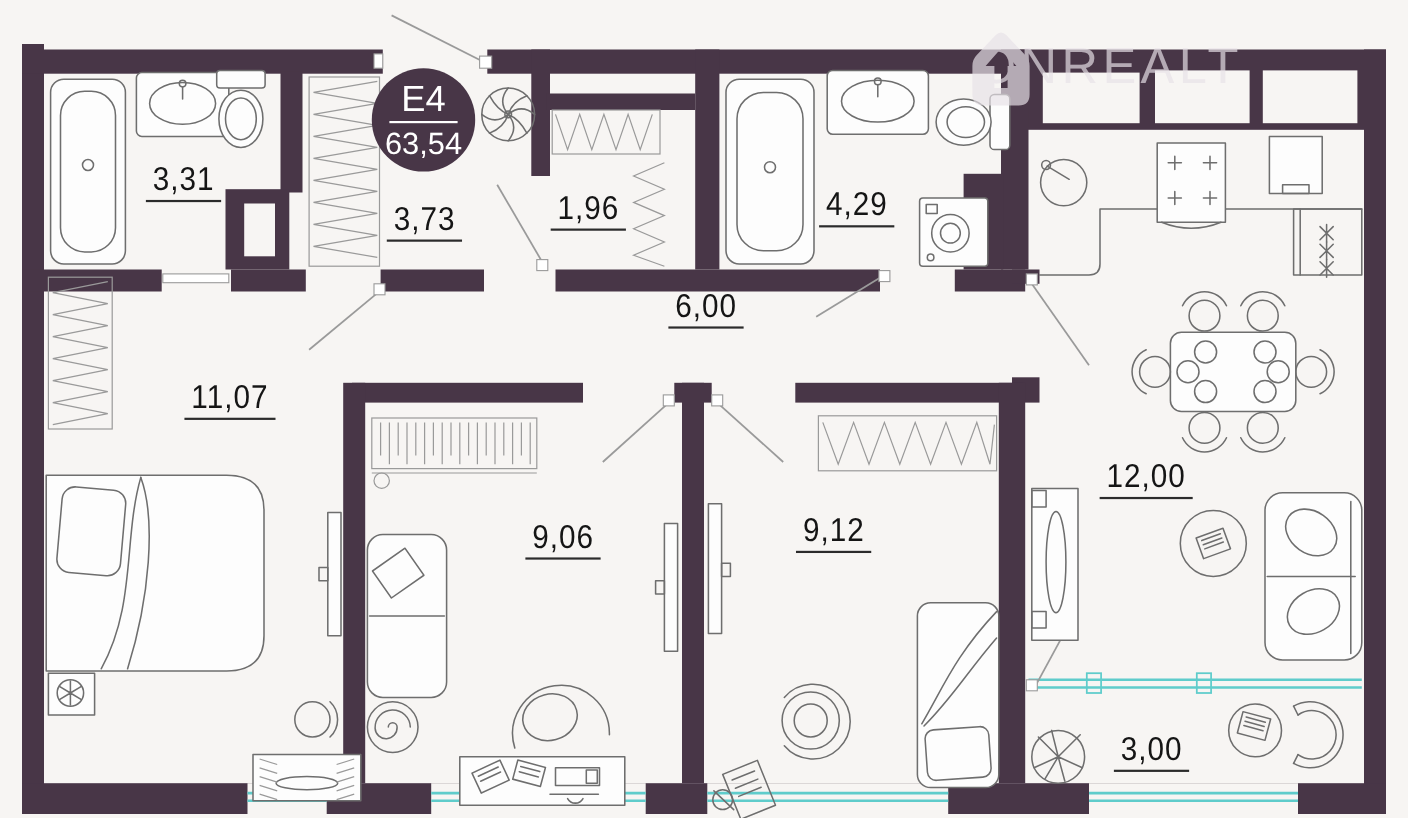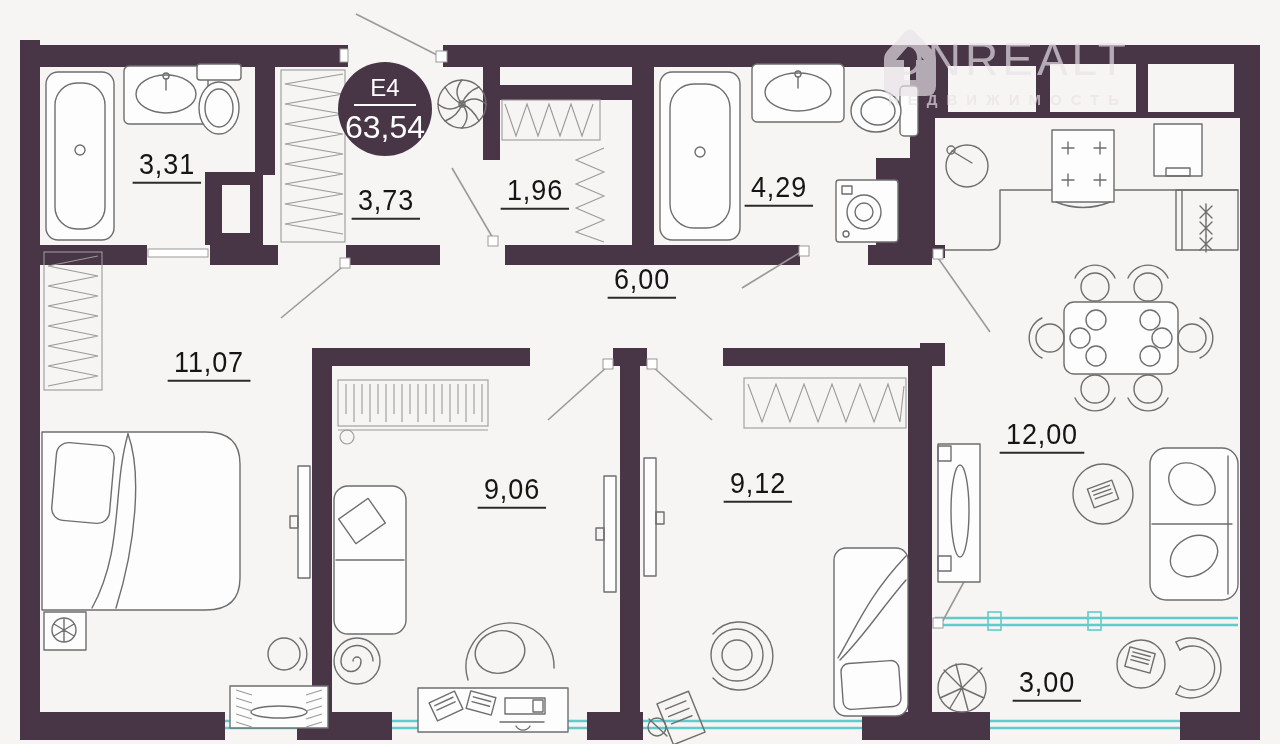--- a/index.html
+++ b/index.html
@@ -21,23 +21,23 @@
   .tl{stroke:var(--window);stroke-width:2.4;fill:none;}
   .tlbox{stroke:var(--window);stroke-width:1.6;fill:none;}
   
   .area-label{position:absolute;transform:translate(-50%,-55%) scaleX(.9);
     font-size:30px;letter-spacing:1px;color:var(--label);
     border-bottom:2px solid #2b2b2b;padding:0 7px 3px;white-space:nowrap;line-height:1;}
   
   .badge{position:absolute;left:385px;top:109px;width:94px;height:94px;border-radius:50%;
     background:var(--wall);transform:translate(-50%,-50%);display:flex;flex-direction:column;
     align-items:center;justify-content:center;color:var(--badge-text);}
-  .badge .unit{font-size:24px;line-height:1;}
+  .badge .unit{font-size:33px;line-height:1;}
   .badge .sep{width:62px;height:2px;background:#fff;margin:4px 0 5px;}
-  .badge .area{font-size:32px;line-height:1;}
+  .badge .area{font-size:28px;line-height:1;}
   
   .logo{position:absolute;left:876px;top:22px;display:flex;gap:12px;align-items:flex-start;
     opacity:.68;pointer-events:none;}
   .logo .txt{display:flex;flex-direction:column;}
   .logo .brand{font-size:46px;font-weight:400;letter-spacing:4px;color:var(--watermark);line-height:1;margin-top:14px;}
   .logo .tagline{font-size:15px;font-weight:600;letter-spacing:9px;color:var(--watermark);margin-top:9px;}
 </style>
 </head>
 <body>
 
@@ -416,17 +416,16 @@
 
   <div class="logo">
     <span>
       <svg width="68" height="80" viewBox="0 0 68 80">
         <path fill="var(--watermark)" fill-rule="evenodd" d="M8,38 Q8,32 12,28 L29,10 Q34,5 39,10 L56,28 Q60,32 60,38 V64 Q60,74 50,74 H18 Q8,74 8,64 Z
              M34,22 L48,38 H40 V58 H28 V38 H20 Z"></path>
       </svg>
     </span>
     <span class="txt">
       <span class="brand">ONREALT</span>
-      <span class="tagline">НЕДВИЖИМОСТЬ</span>
     </span>
   </div>
 
 </div>
 
 </body></html>

